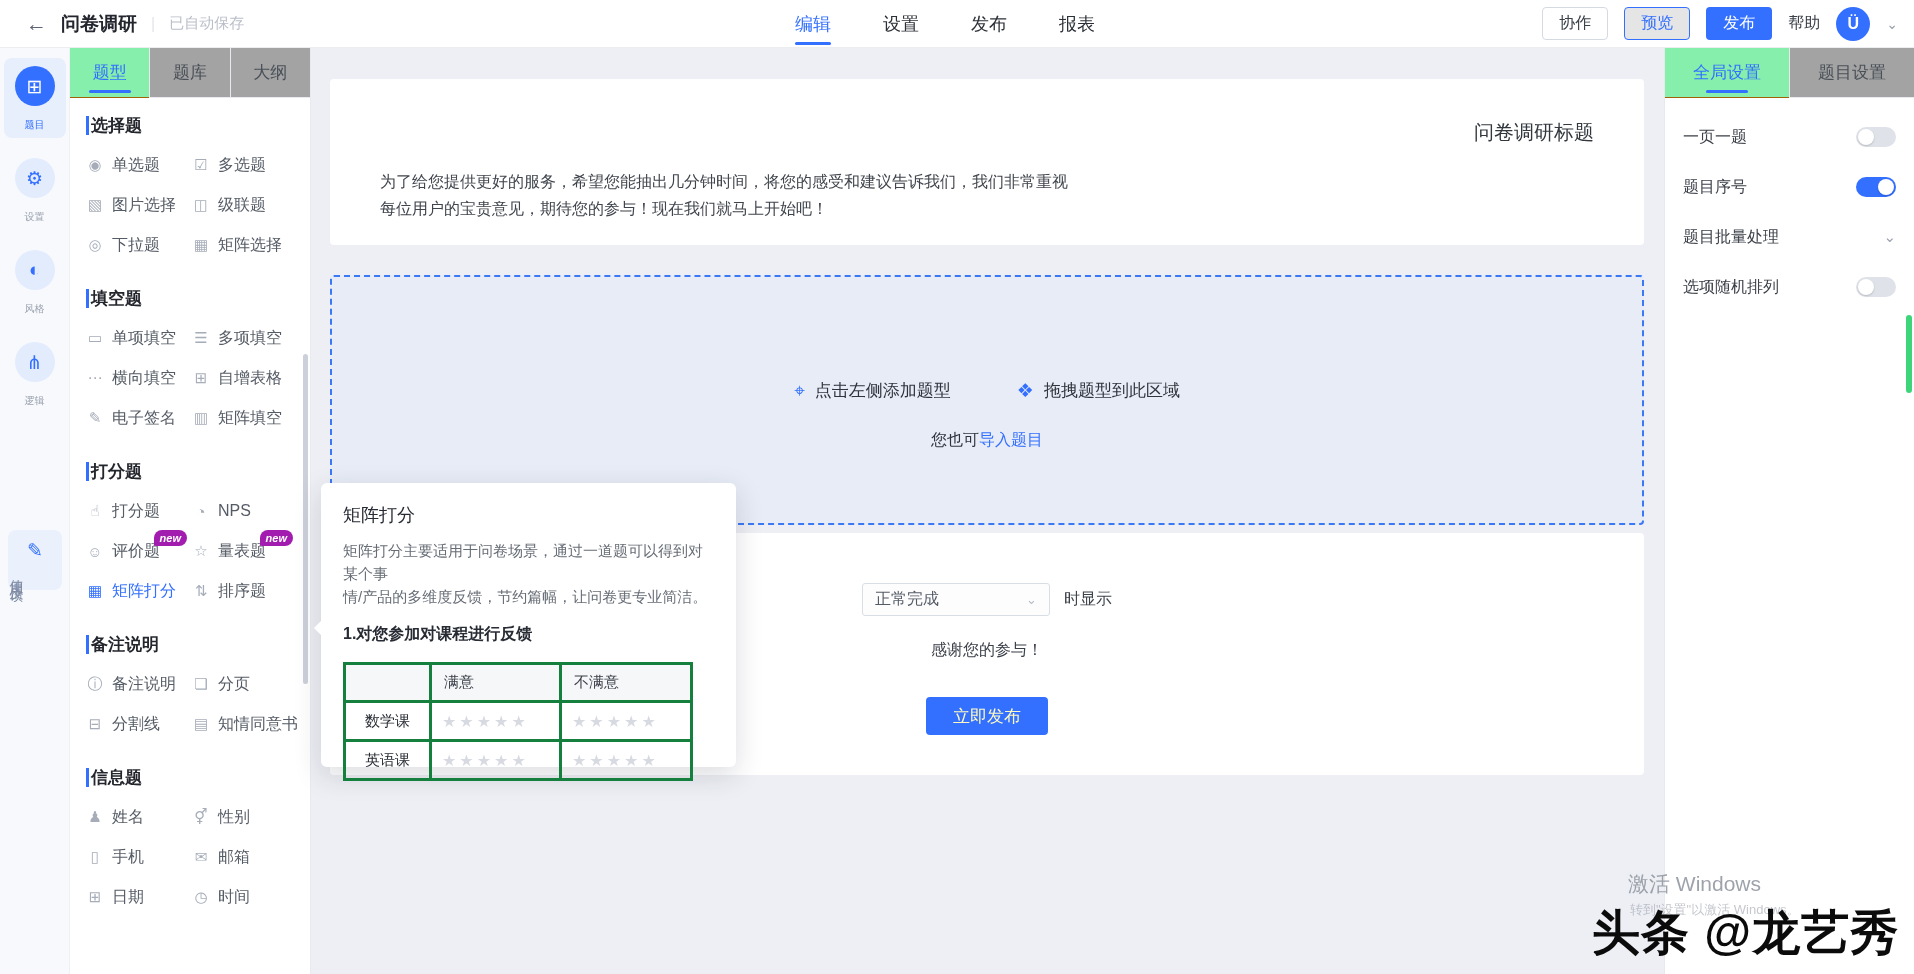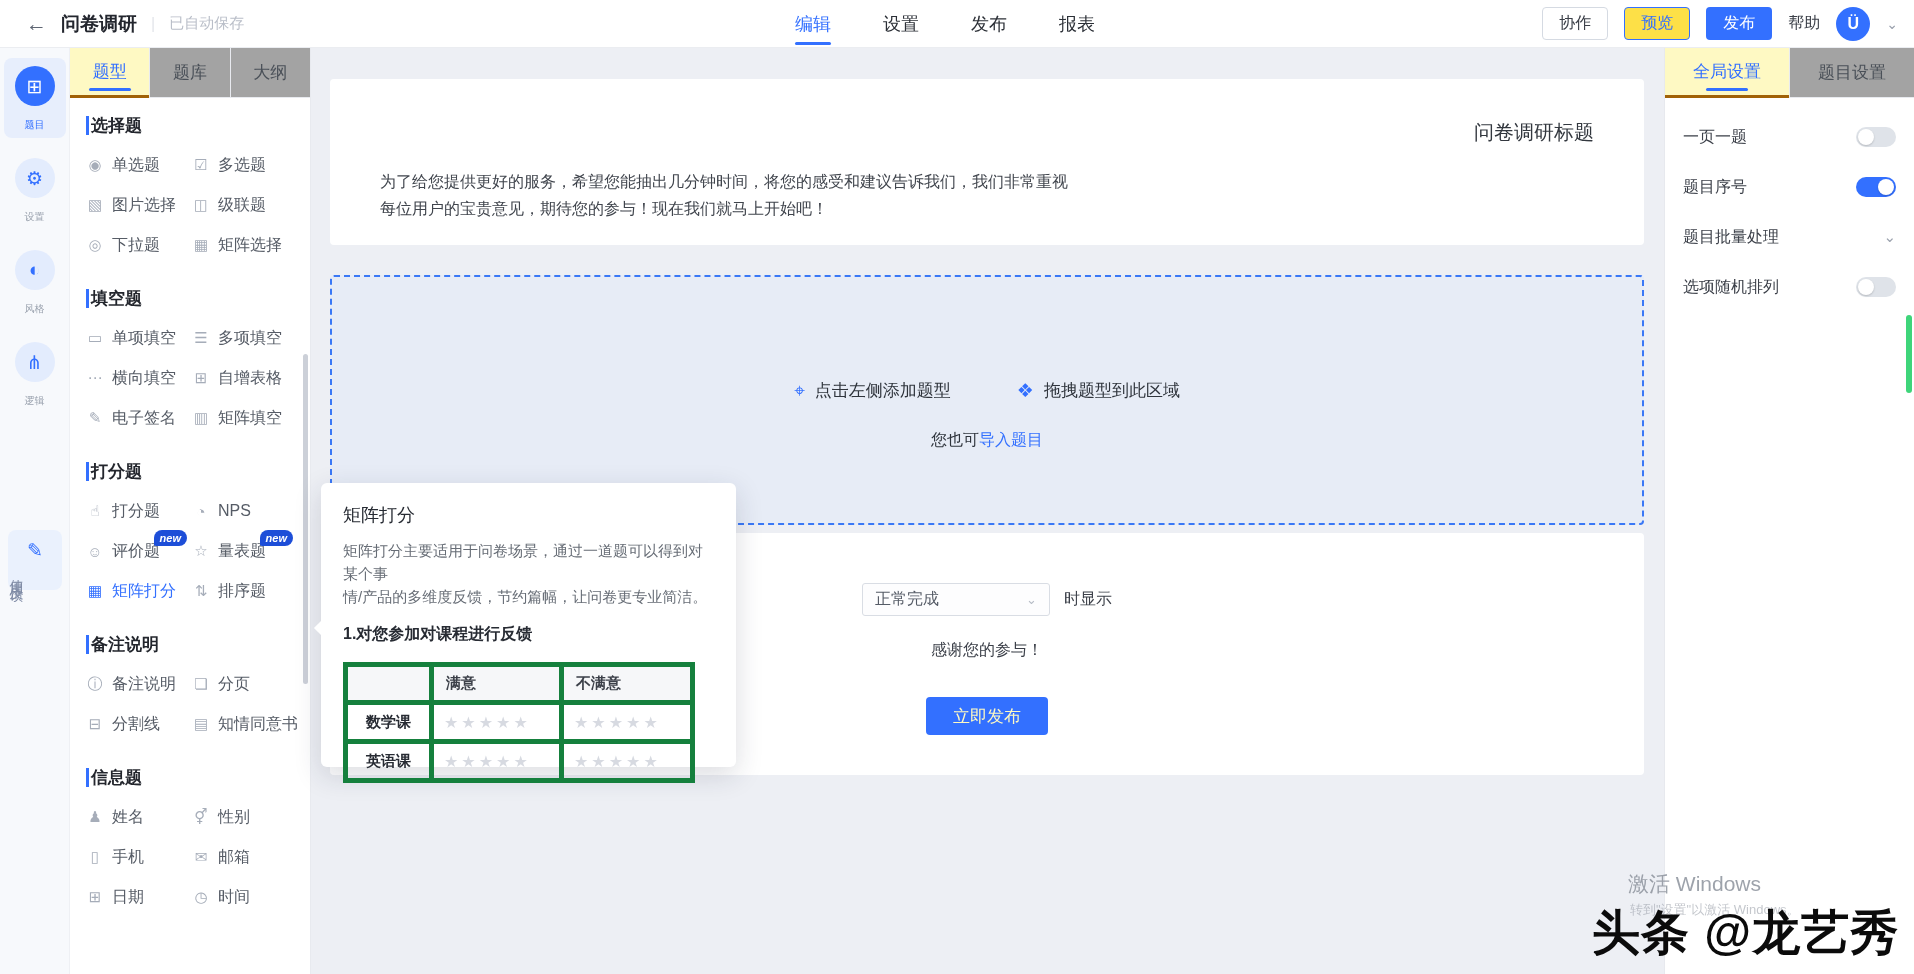--- a/index.html
+++ b/index.html
@@ -17,21 +17,21 @@
   .autosave { color:#b9bec8; font-size:15px; }
   .tb-nav { position:absolute; left:795px; top:0; height:48px; display:flex; gap:52px; align-items:center; }
   .nav-tab { font-size:18px; color:#2b2f36; position:relative; height:100%; display:flex; align-items:center; cursor:pointer; }
   .nav-tab.active { color:#3370ff; }
   .nav-tab.active::after { content:""; position:absolute; left:50%; transform:translateX(-50%);
             bottom:3px; width:36px; height:3px; border-radius:2px; background:#3370ff; }
   .tb-right { margin-left:auto; display:flex; align-items:center; gap:16px; padding-right:16px; }
   .btn { height:33px; min-width:66px; padding:4px 14px; border-radius:4px; font-size:16px;
          display:flex; align-items:center; justify-content:center; cursor:pointer; }
   .btn-plain { border:1px solid #d5dae2; color:#3c4049; background:#fff; }
-  .btn-outline { border:1px solid #3370ff; color:#3370ff; background:#fde047; }
+  .btn-outline { border:1px solid #3370ff; color:#3370ff; background:#e5e5e5; }
   .btn-primary { background:#3370ff; color:#fff; }
   .help { font-size:16px; color:#3c4049; cursor:pointer; }
   .avatar { width:34px; height:34px; border-radius:50%; background:#3370ff; color:#fff;
             display:flex; align-items:center; justify-content:center; font-size:16px; font-weight:700; }
   .chev { color:#9aa1ad; font-size:14px; }
 
   
   .rail { position:absolute; left:0; top:48px; bottom:0; width:70px; background:#f7f9fc; border-right:1px solid #eef0f4; }
   .rail-item { width:62px; margin:10px auto 12px; border-radius:8px; padding:8px 0 6px; text-align:center; cursor:pointer; }
   .rail-item.active { background:#e7eefc; }
@@ -44,33 +44,33 @@
                    padding:9px 0 10px; text-align:center; cursor:pointer; }
   .rail-feedback .fico { color:#3370ff; font-size:19px; }
   .rail-feedback .flbl { writing-mode:vertical-rl; font-size:14px; color:#7f8ba5; letter-spacing:3px; margin-top:6px; }
 
   
   .lpanel { position:absolute; left:70px; top:48px; bottom:0; width:241px; background:#fff; border-right:1px solid #e8eaef; }
   .lp-tabs { display:flex; height:50px; }
   .lp-tab { flex:1; display:flex; align-items:center; justify-content:center; font-size:17px; color:#4a5058;
             background:#a3a3a3; border-bottom:1px solid #e8eaef; border-left:1px solid #e8eaef; cursor:pointer; }
   .lp-tab:first-child { border-left:none; }
-  .lp-tab.active { background:#fef9c3; color:#3370ff; border-bottom:3px solid #a16207; position:relative; }
+  .lp-tab.active { background:#86efac; color:#3370ff; border-bottom:1px solid #a16207; position:relative; }
   .lp-tab.active::after { content:""; position:absolute; left:50%; transform:translateX(-50%); bottom:4px;
             width:42px; height:3px; background:#3370ff; border-radius:2px; }
   .lp-body { padding:14px 16px 0 16px; }
   .sec-title { font-size:17px; font-weight:700; color:#23262d; border-left:3px solid #3370ff;
                padding-left:2px; line-height:19px; margin:24px 0 10px; }
   .sec:first-child .sec-title { margin-top:4px; }
   .sec-grid { display:grid; grid-template-columns:106px 1fr; }
   .qitem { display:flex; align-items:center; gap:8px; height:40px; cursor:pointer; }
   .qitem .ico { color:#a6adb9; font-size:15px; width:18px; text-align:center; flex:none; }
   .qitem .lbl { color:#565c66; font-size:16px; white-space:nowrap; position:relative; }
   .qitem.hl .ico, .qitem.hl .lbl { color:#3370ff; }
-  .badge-new { position:absolute; right:-27px; top:-11px; background:#1d4ed8; color:#fff; font-size:11px;
+  .badge-new { position:absolute; right:-27px; top:-11px; background:#a21caf; color:#fff; font-size:11px;
                font-style:italic; font-weight:700; line-height:14px; padding:1px 6px; border-radius:9px 9px 9px 2px; }
   .lp-scroll { position:absolute; right:2px; top:306px; width:5px; height:330px; background:#ccd0d8; border-radius:3px; }
 
   
   .canvas { position:absolute; left:311px; top:48px; width:1353px; bottom:0; background:#edeff4; }
   .card { position:absolute; background:#fff; border-radius:4px; }
   .title-card { left:19px; top:31px; width:1314px; height:166px; padding:40px 50px 0 50px; }
   .survey-title { font-size:20px; font-weight:500; color:#33383f;text-align:right; }
   .survey-desc { margin-top:22px; font-size:16px; color:#40454d; line-height:27px; }
   .dropzone { position:absolute; left:19px; top:227px; width:1314px; height:250px; border:2px dashed #3a78f6;
@@ -93,21 +93,21 @@
                 border-radius:4px; display:flex; align-items:center; justify-content:center; cursor:pointer; }
 
   
   .tooltip { position:absolute; left:10px; top:435px; width:415px; height:284px; background:#fff; border-radius:6px;
              box-shadow:0 8px 28px rgba(30,40,60,.16); padding:20px 22px; z-index:40; }
   .tip-arrow { position:absolute; left:-5px; top:140px; width:10px; height:10px; background:#fff; transform:rotate(45deg); }
   .tip-title { font-size:18px; color:#272b33; }
   .tip-desc { margin-top:12px; font-size:15px; color:#676d76; line-height:23px; }
   .tip-q { margin-top:16px; font-size:16px; font-weight:700; color:#272b33; }
   .tip-table { margin-top:17px; border-collapse:collapse; }
-  .tip-table td, .tip-table th { border:5px solid #15803d; font-weight:700; }
+  .tip-table td, .tip-table th { border:3px solid #15803d; font-weight:400; }
   .tip-table thead th { background:#f6f7f9; height:38px; font-size:15px; color:#3c4049; text-align:left; padding-left:12px; }
   .tip-table tbody td { height:39px; }
   .row-label { width:86px; text-align:center; font-size:15px; font-weight:700; color:#272b33; }
   .c-sat { width:130px; } .c-unsat { width:131px; }
   .stars { color:#d7dae1; font-size:16px; letter-spacing:3px; padding-left:10px; white-space:nowrap; }
 
   
   .rpanel { position:absolute; right:0; top:48px; bottom:0; width:250px; background:#fff; border-left:1px solid #e7e9ee; }
   .rp-body { padding-top:14px; }
   .setting-row { height:50px; display:flex; align-items:center; justify-content:space-between; padding:0 18px; }

